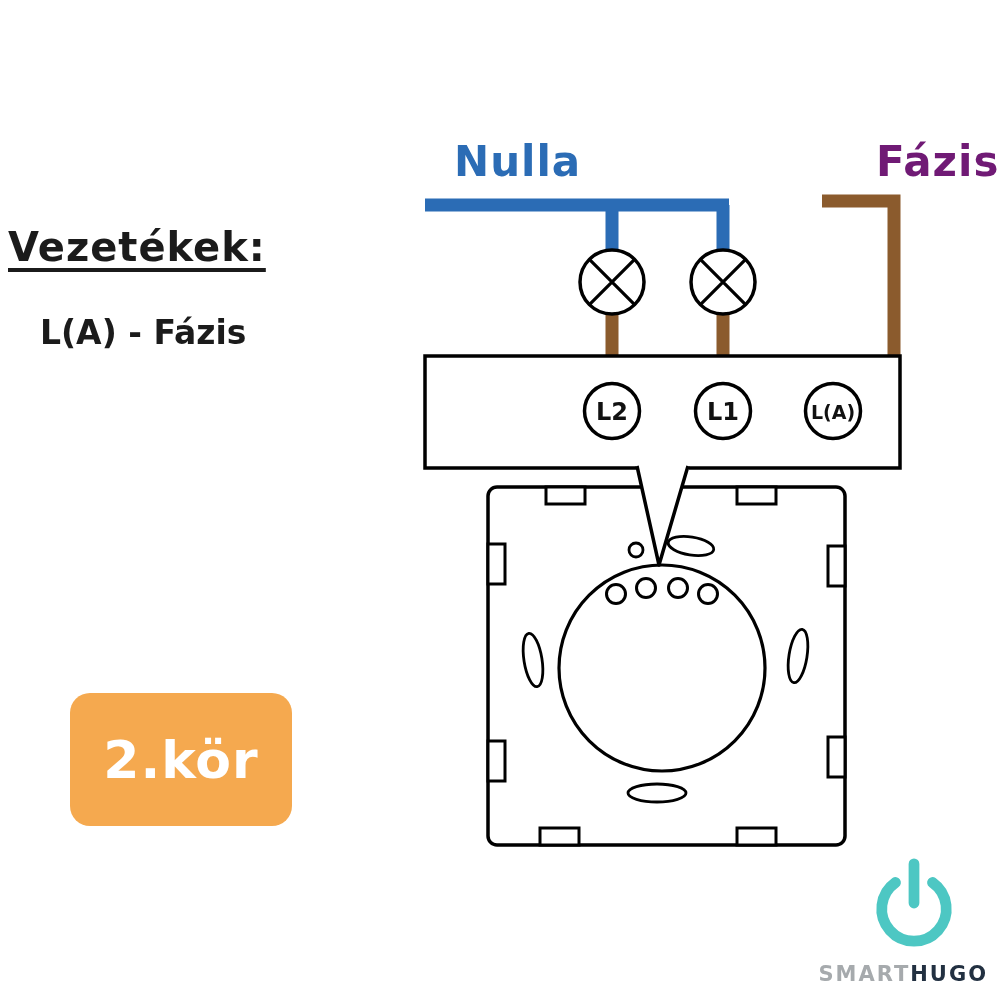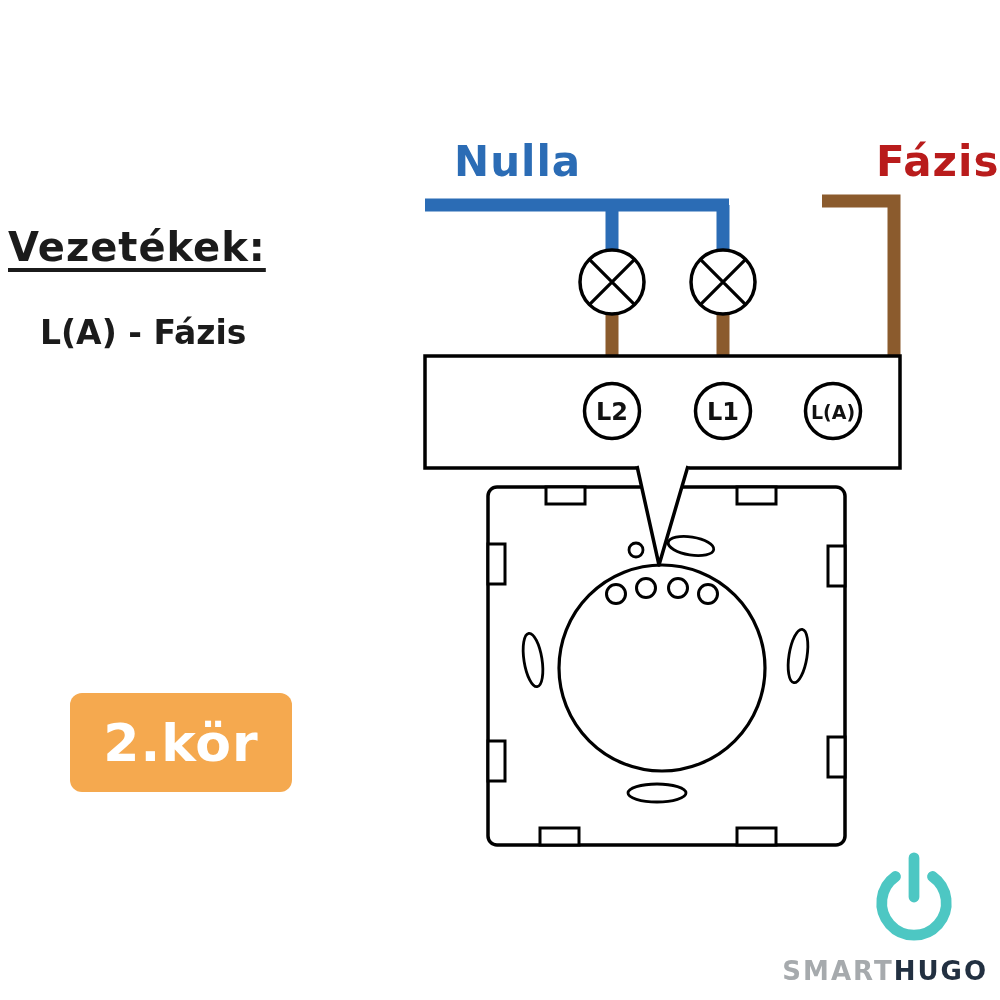--- a/index.html
+++ b/index.html
@@ -4,40 +4,40 @@
 <style>
   * { margin: 0; padding: 0; box-sizing: border-box; }
   html, body { width: 1000px; height: 1000px; background: #ffffff; }
   body { font-family: "DejaVu Sans", "Liberation Sans", sans-serif; }
   .canvas { position: relative; width: 1000px; height: 1000px; background: #ffffff; overflow: hidden; }
 
   .diagram-svg { position: absolute; left: 0; top: 0; width: 1000px; height: 1000px; }
 
   .wire-label { position: absolute; font-size: 42px; font-weight: 700; letter-spacing: 1px; }
   .wire-label.nulla { left: 426px; top: 137px; color: #2B6CB5; margin-left: 28px; }
-  .wire-label.fazis { left: 876px; top: 137px; color: #b91c1c; }
+  .wire-label.fazis { left: 876px; top: 137px; color: #701a75; }
 
   .legend { position: absolute; left: 8px; top: 224px; color: #1b1b1b; }
   .legend-title {
     font-size: 40px; font-weight: 700; letter-spacing: 1px;
     text-decoration: underline; text-decoration-thickness: 4px; text-underline-offset: 7px;
     margin-bottom: 36px;
   }
   .legend-item { font-size: 33px; font-weight: 700; line-height: 53px; white-space: nowrap; margin-left: 32px; }
 
   .badge {
-    position: absolute; left: 70px; top: 693px; width: 222px; height: 99px;
-    background: #F5A94F; border-radius: 12px;
+    position: absolute; left: 70px; top: 693px; width: 222px; height: 133px;
+    background: #F5A94F; border-radius: 20px;
     display: flex; align-items: center; justify-content: center;
   }
   .badge-label { color: #ffffff; font-size: 52px; font-weight: 700; letter-spacing: 1px; }
 
   .brand { position: absolute; right: 12px; bottom: 14px; display: flex; flex-direction: column; align-items: flex-end; }
   .brand-icon { width: 88px; height: 92px; margin-right: 30px; margin-bottom: 12px; }
-  .brand-name { font-size: 26px; font-weight: 600; letter-spacing: 2px; white-space: nowrap; }
+  .brand-name { font-size: 21px; font-weight: 600; letter-spacing: 2px; white-space: nowrap; }
   .brand-name .part1 { color: #A6AAAD; }
   .brand-name .part2 { color: #223041; }
 
   svg text { font-family: "DejaVu Sans", "Liberation Sans", sans-serif; fill: #111111; }
 </style>
 </head>
 <body>
 
 <div class="canvas">
 

